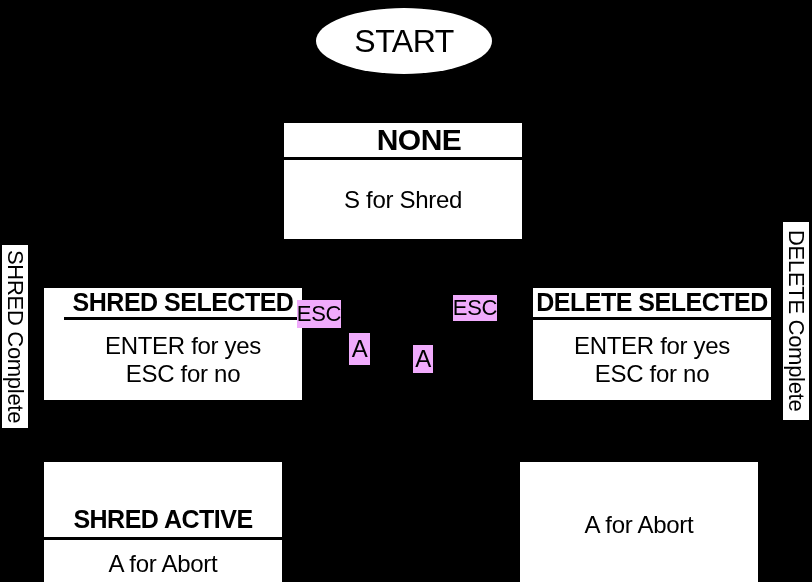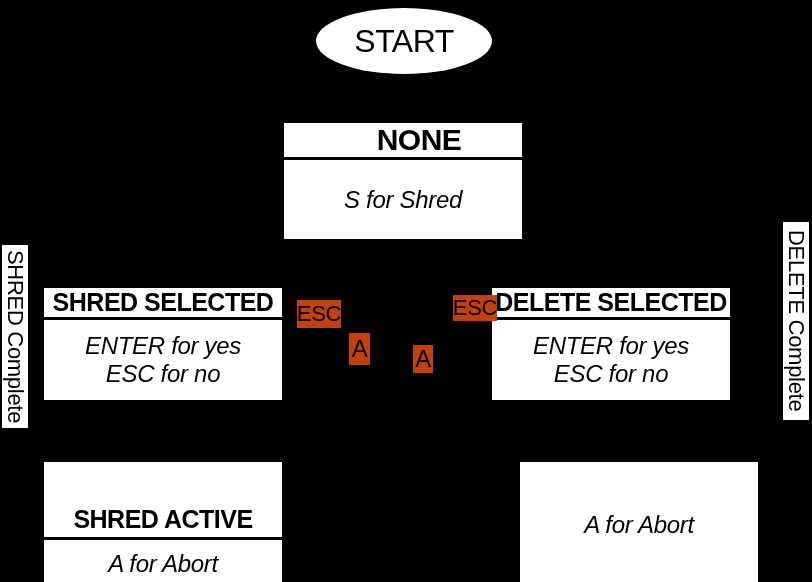--- a/index.html
+++ b/index.html
@@ -49,41 +49,41 @@
   }
   .state-body {
     flex: 1 1 auto;
     display: flex;
     flex-direction: column;
     align-items: center;
     justify-content: center;
     font-size: 24px;
     letter-spacing: -0.3px;
   }
-  .state-line { line-height: 28px; white-space: nowrap; font-style: italic; }
+  .state-line { line-height: 28px; white-space: nowrap; }
 
   #none-box { left: 284px; top: 123px; width: 238px; height: 116px; }
   #none-box .state-title { height: 34px; font-size: 30px; padding-left: 32px; }
 
-  #shred-selected-box { left: 44px; top: 288px; width: 238px; height: 112px; }
+  #shred-selected-box { left: 44px; top: 288px; width: 238px; height: 112px; padding-left: 20px; }
   #shred-selected-box .state-title { height: 29px; font-size: 25px; }
 
-  #delete-selected-box { left: 492px; top: 288px; width: 238px; height: 112px; }
+  #delete-selected-box { left: 533px; top: 288px; width: 238px; height: 112px; }
   #delete-selected-box .state-title { height: 29px; font-size: 25px; }
 
   #shred-active-box { left: 44px; top: 462px; width: 238px; height: 126px; }
   #shred-active-box .state-title { height: 35px; font-size: 25px; margin-top: 40px; }
 
   #delete-active-box { left: 520px; top: 462px; width: 238px; height: 126px; }
   #delete-active-box .state-title { height: 35px; font-size: 25px; }
 
   
   .edge-label {
     position: absolute;
-    background: #c2410c;
+    background: #f0abfc;
     display: flex;
     align-items: center;
     justify-content: center;
     letter-spacing: -0.3px;
     white-space: nowrap;
     text-align: right;
   }
   #esc-left  { left: 297px; top: 300px; width: 44px; height: 28px; font-size: 22px; }
   #esc-right { left: 453px; top: 295px; width: 44px; height: 26px; font-size: 22px; }
   #a-left    { left: 349px; top: 333px; width: 21px; height: 32px; font-size: 24px; }

